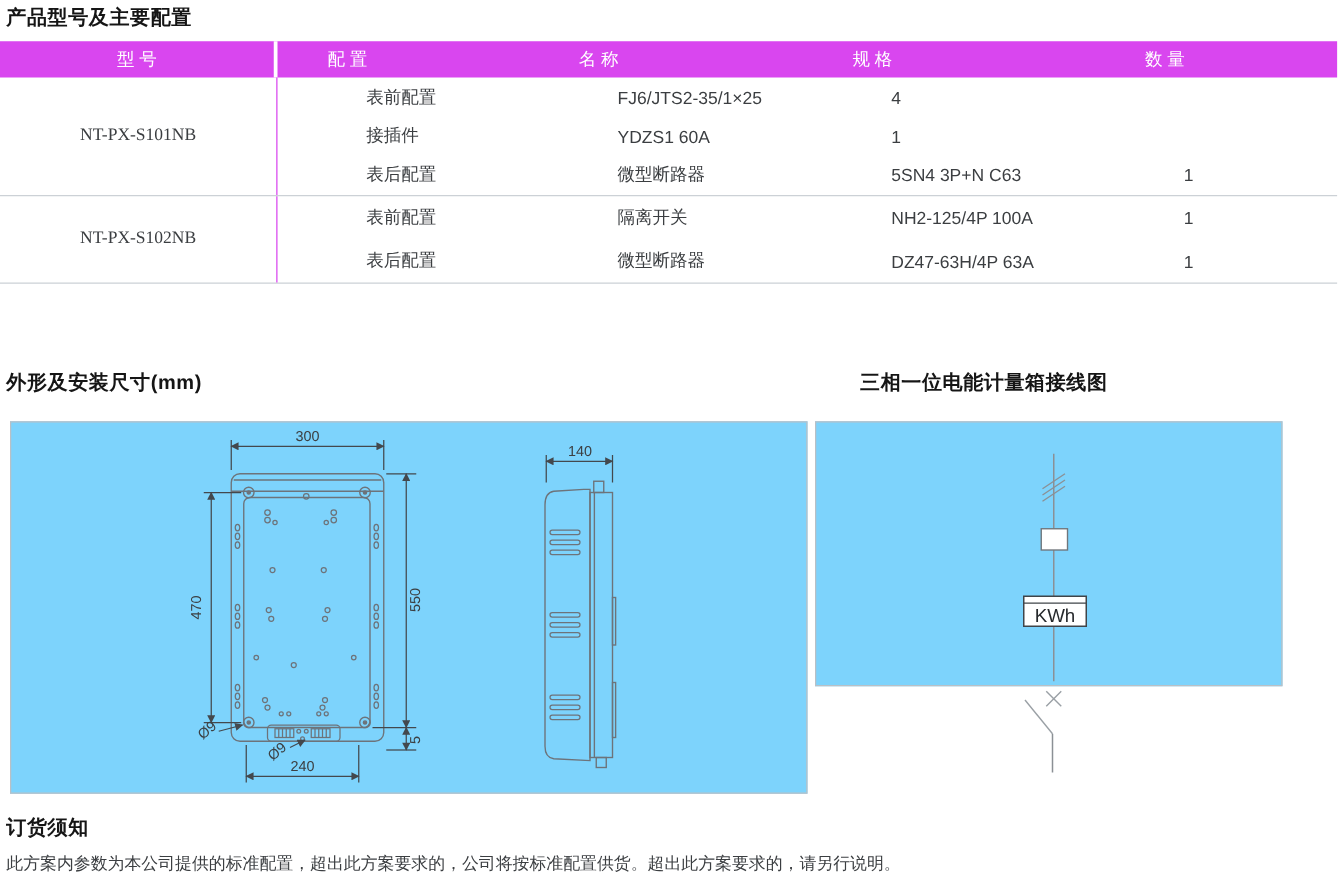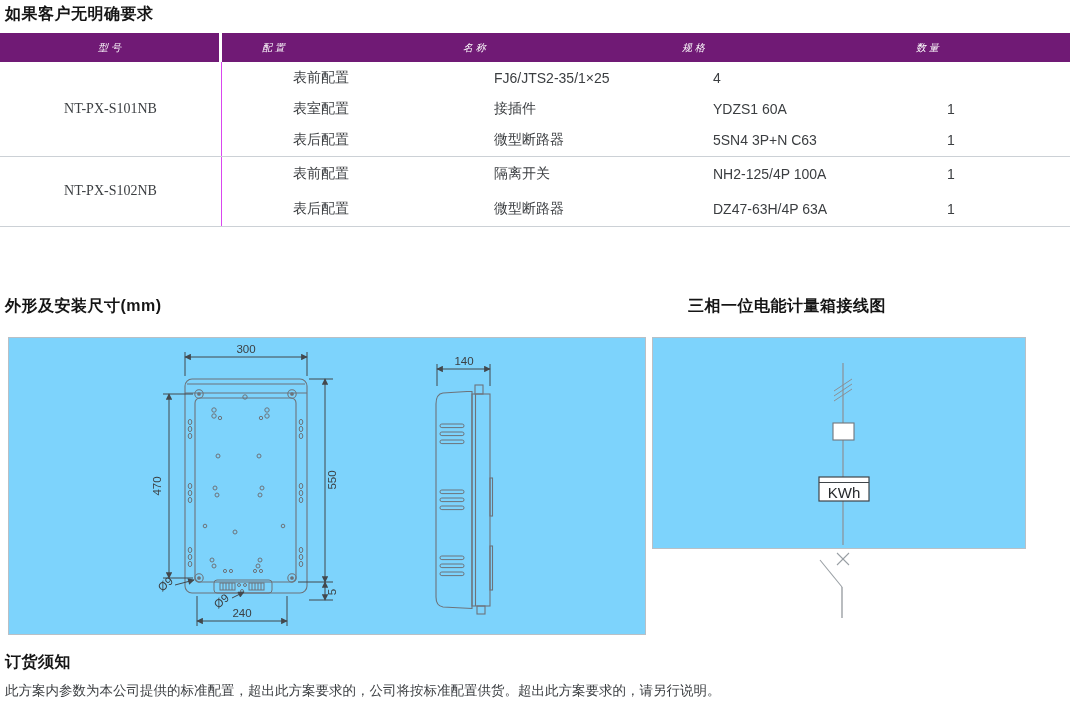--- a/index.html
+++ b/index.html
@@ -7,21 +7,21 @@
         font-family:"Liberation Sans",sans-serif;color:#3b3e41;overflow:hidden;}
   .sec-title{position:absolute;margin:0;font-size:16px;font-weight:bold;color:#151515;letter-spacing:.5px;}
   .t-product{top:4px;left:5px;}
   .t-dims{top:296px;left:5px;}
   .t-wiring{top:296px;left:688px;}
   .t-order{top:652px;left:5px;}
 
   
   .spec-table{position:absolute;top:33px;left:0;width:1070px;font-size:14px;}
   .thead{display:grid;grid-template-columns:222px 201px 219px 234px 194px;height:29px;
-         background:#701a75;color:#fff;font-size:10px;align-items:center;font-style:italic;}
+         background:#d946ef;color:#fff;font-size:14px;align-items:center;}
   .th{padding-left:40px;box-sizing:border-box;}
   .th.c1{padding-left:0;text-align:center;border-right:3px solid #fff;height:29px;line-height:29px;}
   .tgroup{display:flex;border-bottom:1px solid #ccd1d6;}
   .model-cell{width:221px;border-right:1px solid #d946ef;display:flex;align-items:center;
               justify-content:center;color:#3b3e41;font-family:Liberation Serif, serif;}
   .grows{flex:1;display:flex;flex-direction:column;justify-content:center;}
   .trow{display:grid;grid-template-columns:201px 219px 234px 194px;align-items:center;}
   .g1 .trow{height:31.3px;}
   .g2 .trow{height:34.5px;}
   .td{padding-left:71px;box-sizing:border-box;white-space:nowrap;}
@@ -35,41 +35,40 @@
   .panel-wiring{left:652px;width:374px;height:212px;}
   .panel svg{display:block;}
 
   .order-text{position:absolute;top:682px;left:5px;margin:0;font-size:13.5px;color:#3b3e41;}
 </style>
 </head>
 <body>
 
 <div class="page">
 
-  <h1 class="sec-title t-product">如果客户无明确要求</h1>
+  <h1 class="sec-title t-product">产品型号及主要配置</h1>
 
   <div class="spec-table">
     <div class="thead">
       <div class="th c1">型 号</div>
       <div class="th c2">配 置</div>
       <div class="th c3">名 称</div>
       <div class="th c4">规 格</div>
       <div class="th c5">数 量</div>
     </div>
 
     <div class="tgroup g1">
       <div class="model-cell">NT-PX-S101NB</div>
       <div class="grows">
         <div class="trow">
           <div class="td">表前配置</div>
           <div class="td">FJ6/JTS2-35/1×25</div>
           <div class="td">4</div>
         </div>
         <div class="trow">
-          <div class="td">表室配置</div>
           <div class="td">接插件</div>
           <div class="td">YDZS1 60A</div>
           <div class="td">1</div>
         </div>
         <div class="trow">
           <div class="td">表后配置</div>
           <div class="td">微型断路器</div>
           <div class="td">5SN4 3P+N C63</div>
           <div class="td">1</div>
         </div>

